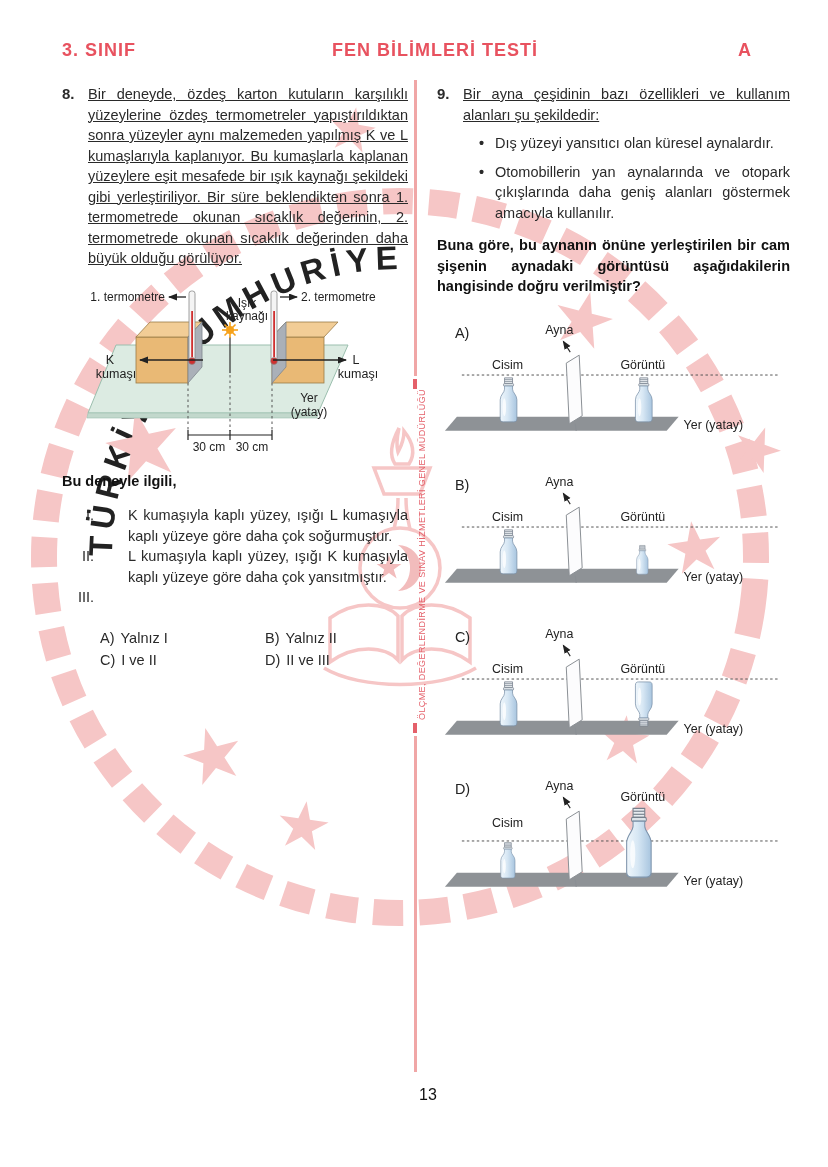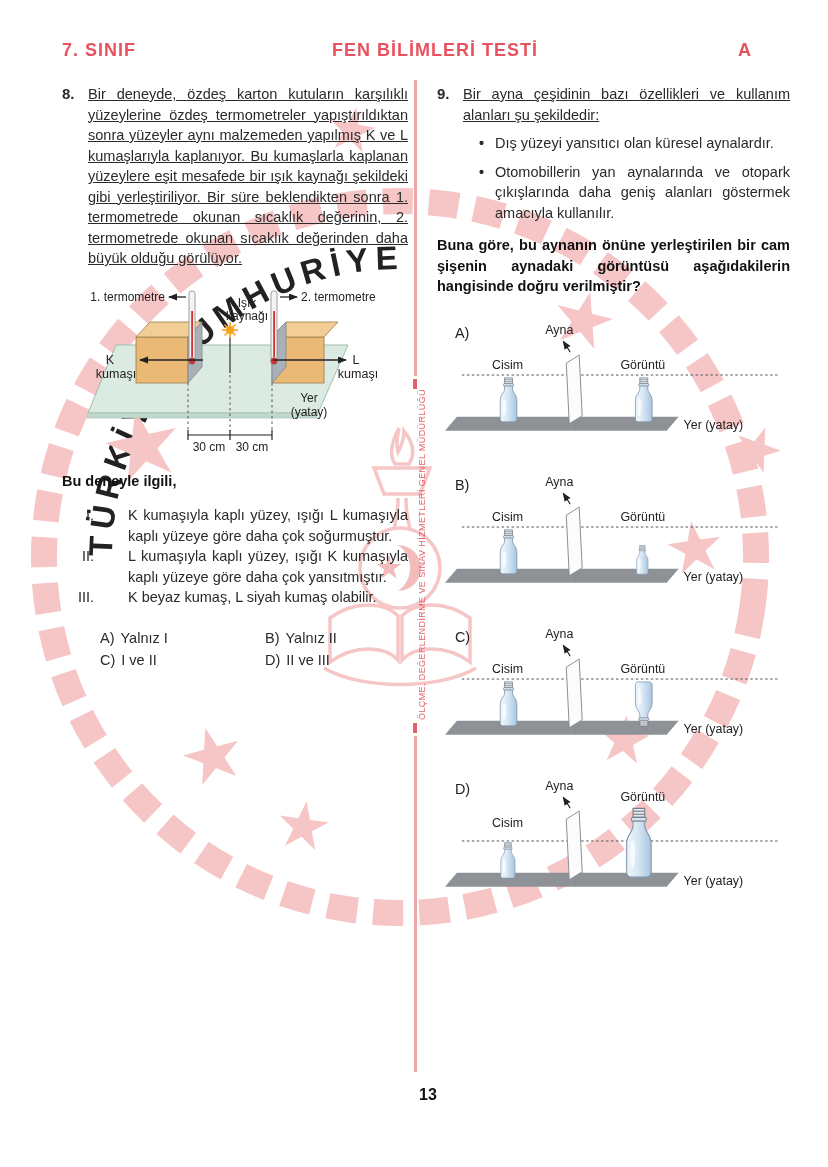--- a/index.html
+++ b/index.html
@@ -45,21 +45,21 @@
   .bullet{display:flex;margin:8px 0 8px 42px;}
   .bdot{width:16px;flex:none;font-weight:bold;}
   .btext{flex:1;}
   .stem{margin-top:12px;}
   
   .fig{display:block;margin-top:16px;}
   .figopt{display:block;margin-bottom:22px;}
   svg text{font-family:"Liberation Sans",sans-serif;fill:#222;}
   
   #pageno{position:absolute;left:0;right:0;top:1086px;text-align:center;
-          font-weight:bold;font-size:16px;color:#111;z-index:2;padding-left:28px;}
+          font-weight:normal;font-size:16px;color:#111;z-index:2;padding-left:28px;}
 </style>
 </head>
 <body>
 
 <div id="page">
 
   <svg id="wm" width="828" height="1167" viewBox="0 0 828 1167" aria-hidden="true">
     <defs>
       <path id="star5" d="M0,-1 L0.2245,-0.309 L0.951,-0.309 L0.363,0.118 L0.588,0.809 L0,0.382 L-0.588,0.809 L-0.363,0.118 L-0.951,-0.309 L-0.2245,-0.309 Z"></path>
       <linearGradient id="bg" x1="0" y1="0" x2="1" y2="0">
@@ -107,21 +107,21 @@
       <use href="#star5" transform="translate(352,131) scale(24) rotate(10)"></use>
       <use href="#star5" transform="translate(583,321) scale(30) rotate(14)"></use>
       <use href="#star5" transform="translate(695,549) scale(28) rotate(-8)"></use>
       <use href="#star5" transform="translate(624,741) scale(26) rotate(6)"></use>
       <use href="#star5" transform="translate(213,757) scale(30) rotate(-15)"></use>
       <use href="#star5" transform="translate(303,827) scale(26) rotate(8)"></use>
       <use href="#star5" transform="translate(757,450) scale(24) rotate(20)"></use>
     </g>
   </svg>
 
-  <div class="hdr" id="hdr-grade">7. SINIF</div>
+  <div class="hdr" id="hdr-grade">3. SINIF</div>
   <div class="hdr" id="hdr-title">FEN BİLİMLERİ TESTİ</div>
   <div class="hdr" id="hdr-booklet">A</div>
 
   <div class="vline" id="vline-top"></div>
   <div class="vline" id="vline-bottom"></div>
   <div class="vdash" id="vdash-top"></div>
   <div class="vdash" id="vdash-bottom"></div>
   <div id="vtext">ÖLÇME, DEĞERLENDİRME VE SINAV HİZMETLERİ GENEL MÜDÜRLÜĞÜ</div>
 
   <div class="col" id="col-left">
@@ -203,21 +203,20 @@
       <div class="item">
         <span class="roman">I.</span>
         <span class="itext">K kumaşıyla kaplı yüzey, ışığı L kumaşıyla kaplı yüzeye göre daha çok soğurmuştur.</span>
       </div>
       <div class="item">
         <span class="roman">II.</span>
         <span class="itext">L kumaşıyla kaplı yüzey, ışığı K kumaşıyla kaplı yüzeye göre daha çok yansıtmıştır.</span>
       </div>
       <div class="item">
         <span class="roman">III.</span>
-        <span class="itext">K beyaz kumaş, L siyah kumaş olabilir.</span>
       </div>
     </div>
 
 
     <div class="optgrid">
       <div class="opt">
         <span>A)</span>
         <span>Yalnız I</span>
       </div>
       <div class="opt">

